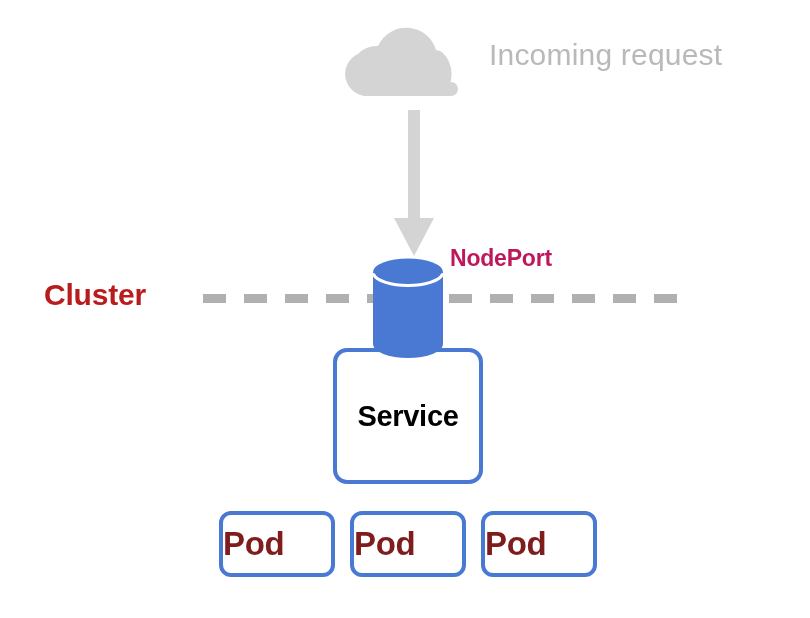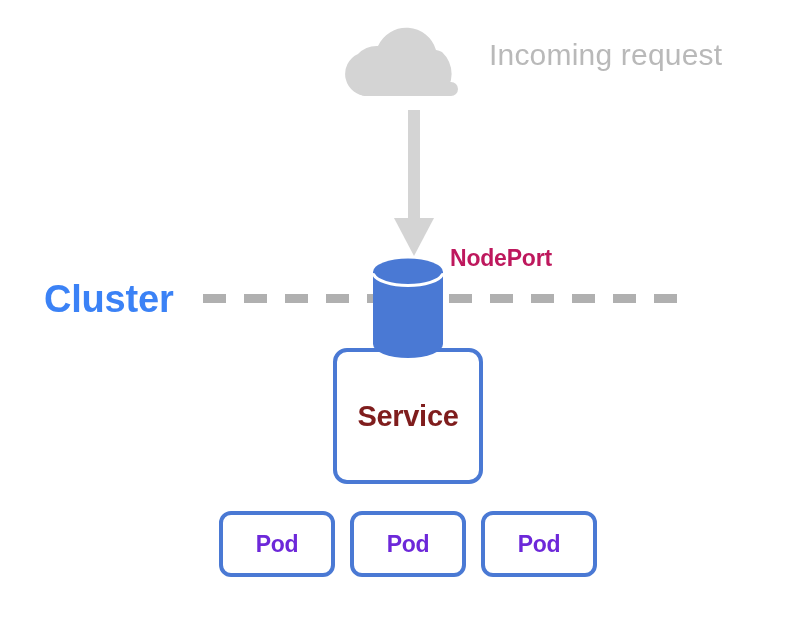--- a/index.html
+++ b/index.html
@@ -43,23 +43,23 @@
     left: 392px;
     top: 110px;
     width: 44px;
     height: 148px;
   }
 
   
   #cluster-label {
     left: 44px;
     top: 278px;
-    font-size: 38px;
-    font-weight: 700;
-    color: #3b82f6;
+    font-size: 30px;
+    font-weight: 700;
+    color: #b91c1c;
     letter-spacing: -0.2px;
     white-space: nowrap;
   }
 
   
   #cluster-boundary {
     left: 203px;
     top: 289px;
     width: 490px;
     height: 9px;
@@ -78,21 +78,21 @@
   }
   #service-label {
     position: absolute;
     left: 0;
     right: 0;
     top: 50%;
     transform: translateY(-50%);
     text-align: center;
     font-size: 29px;
     font-weight: 700;
-    color: #7f1d1d;
+    color: #000000;
     letter-spacing: -0.3px;
   }
 
   
   #nodeport-cylinder {
     left: 372px;
     top: 258px;
     width: 72px;
     height: 102px;
   }
@@ -127,24 +127,23 @@
   }
   .pod-box:nth-child(1) { left: 0px; }
   .pod-box:nth-child(2) { left: 131px; }
   .pod-box:nth-child(3) { left: 262px; }
   .pod-label {
     position: absolute;
     left: 0;
     right: 0;
     top: 50%;
     transform: translateY(-50%);
-    text-align: center;
-    font-size: 23px;
-    font-weight: 700;
-    color: #6d28d9;
+    font-size: 33px;
+    font-weight: 700;
+    color: #7f1d1d;
     letter-spacing: -0.3px;
   }
 </style>
 </head>
 <body>
 
 <div id="canvas">
 
   <div class="abs" id="cloud">
     <svg width="128" height="72" viewBox="0 0 128 72" xmlns="http://www.w3.org/2000/svg">

